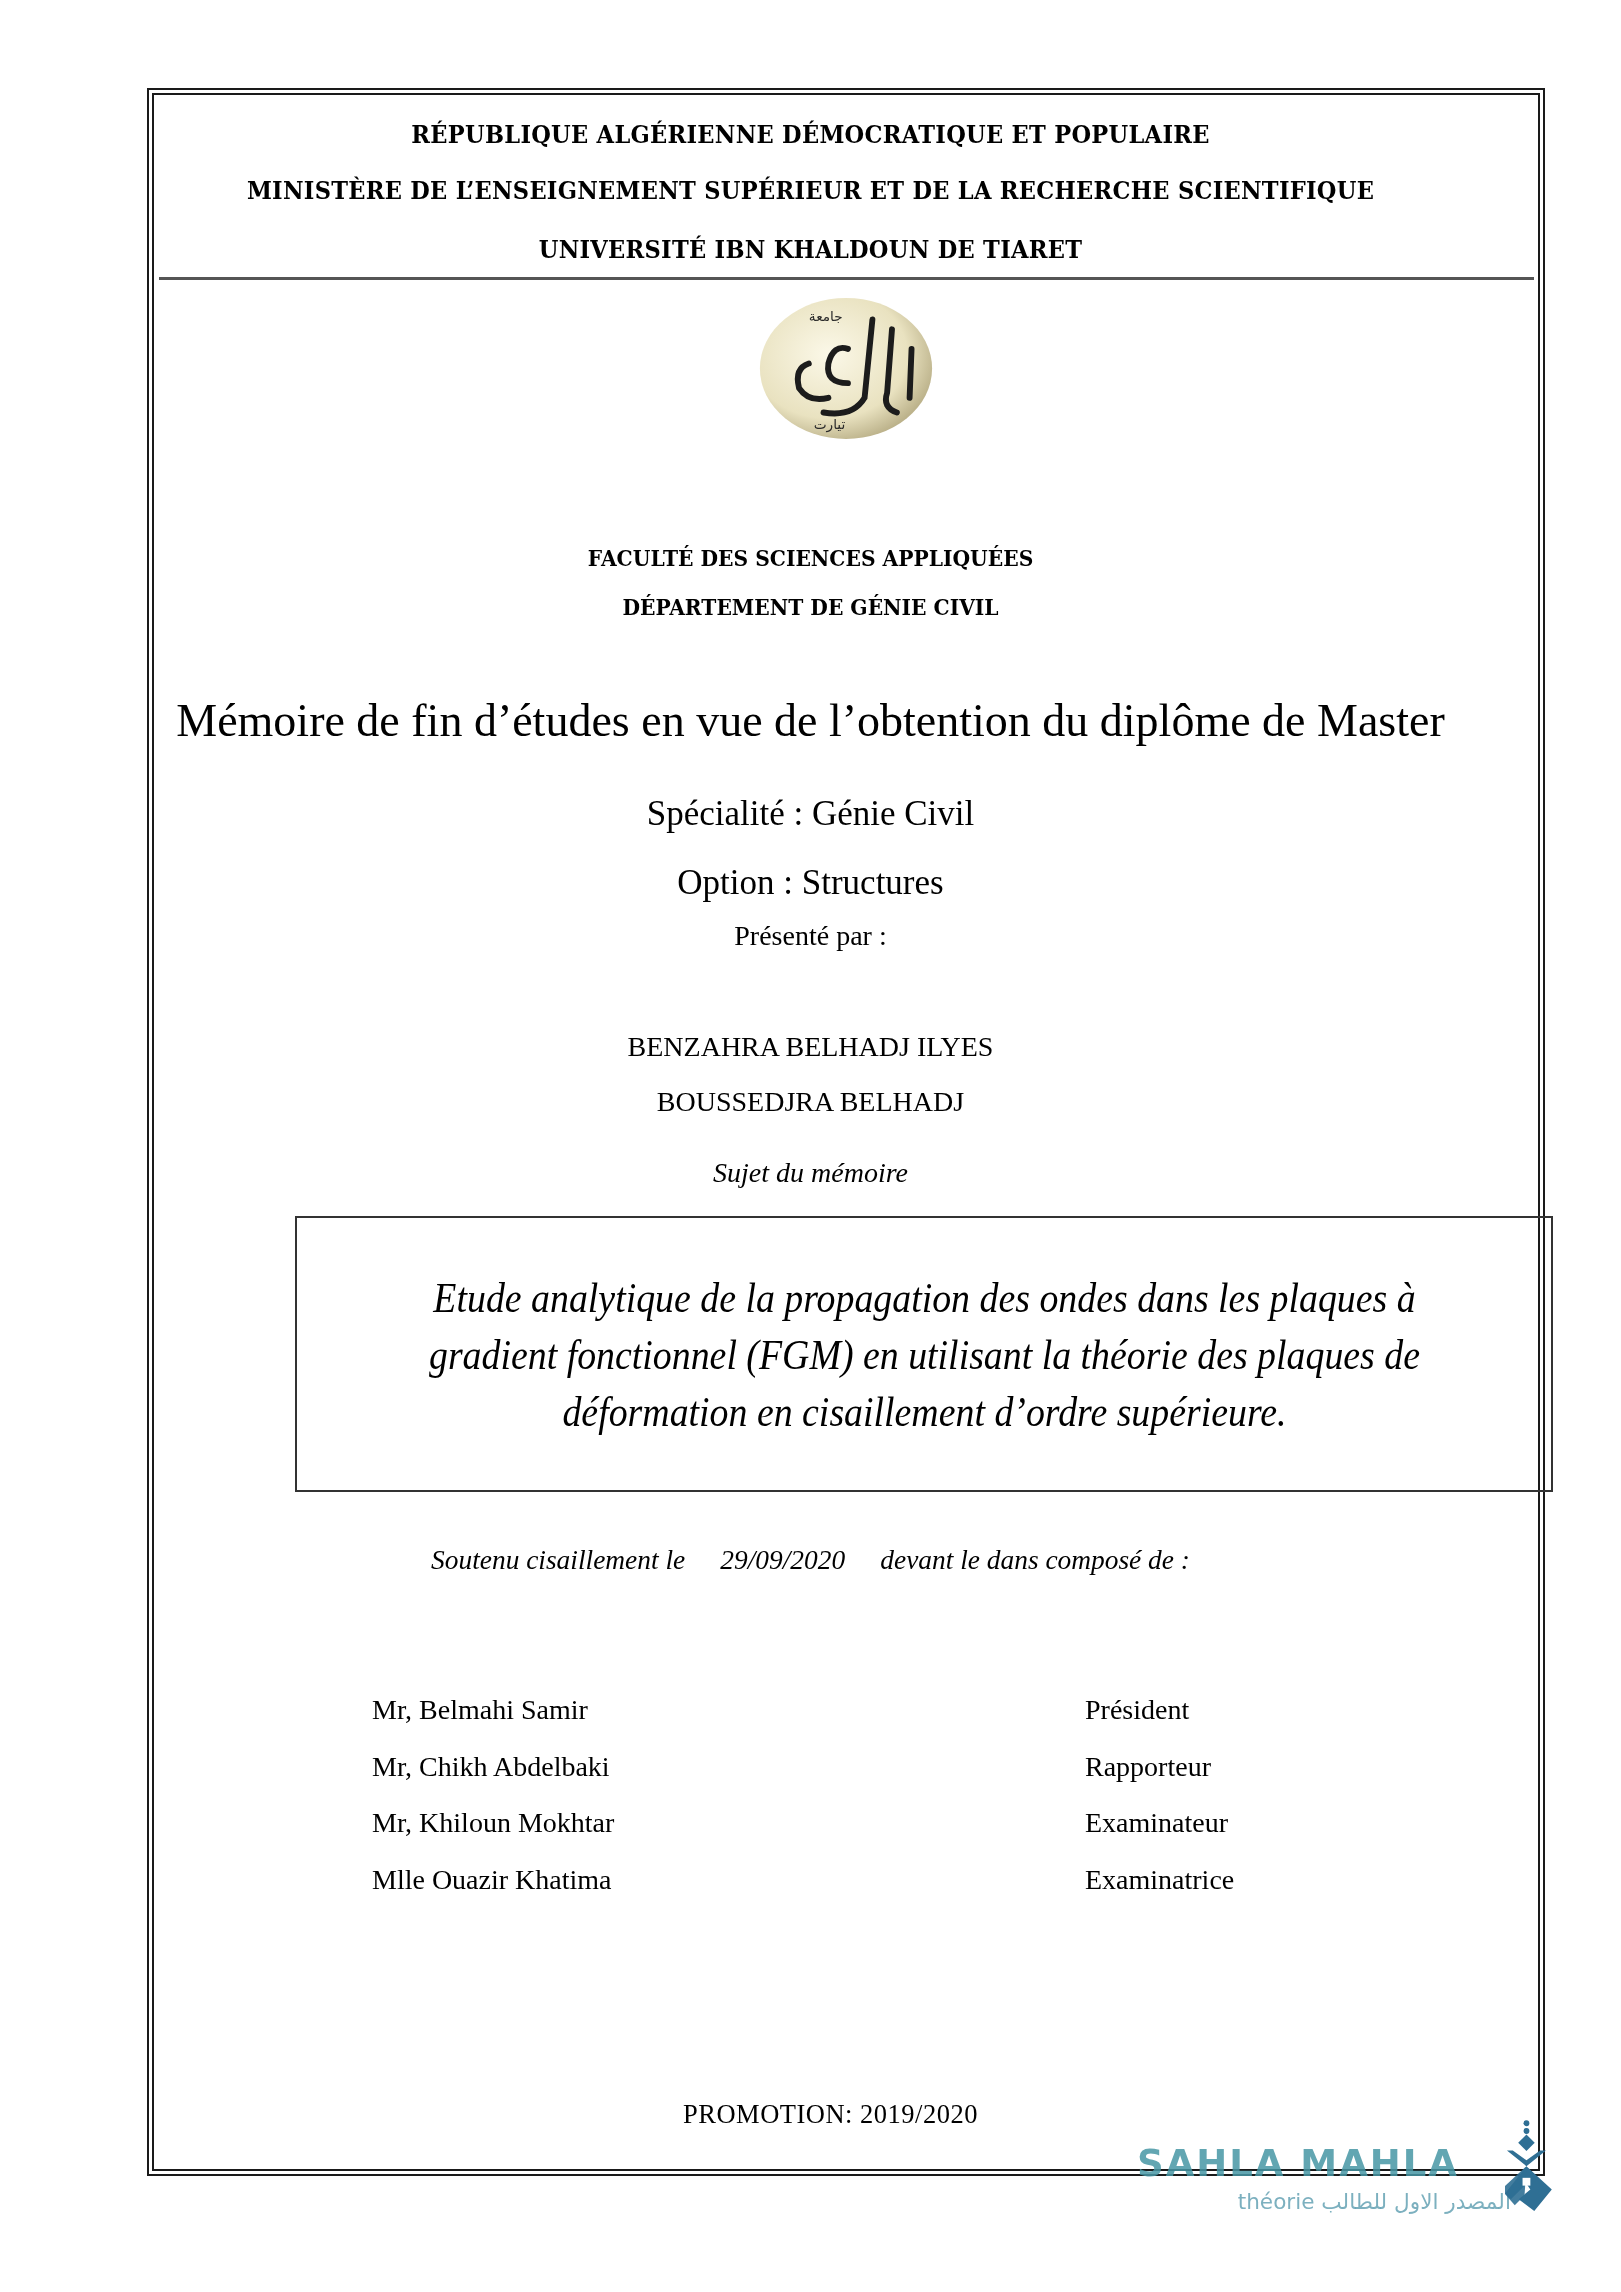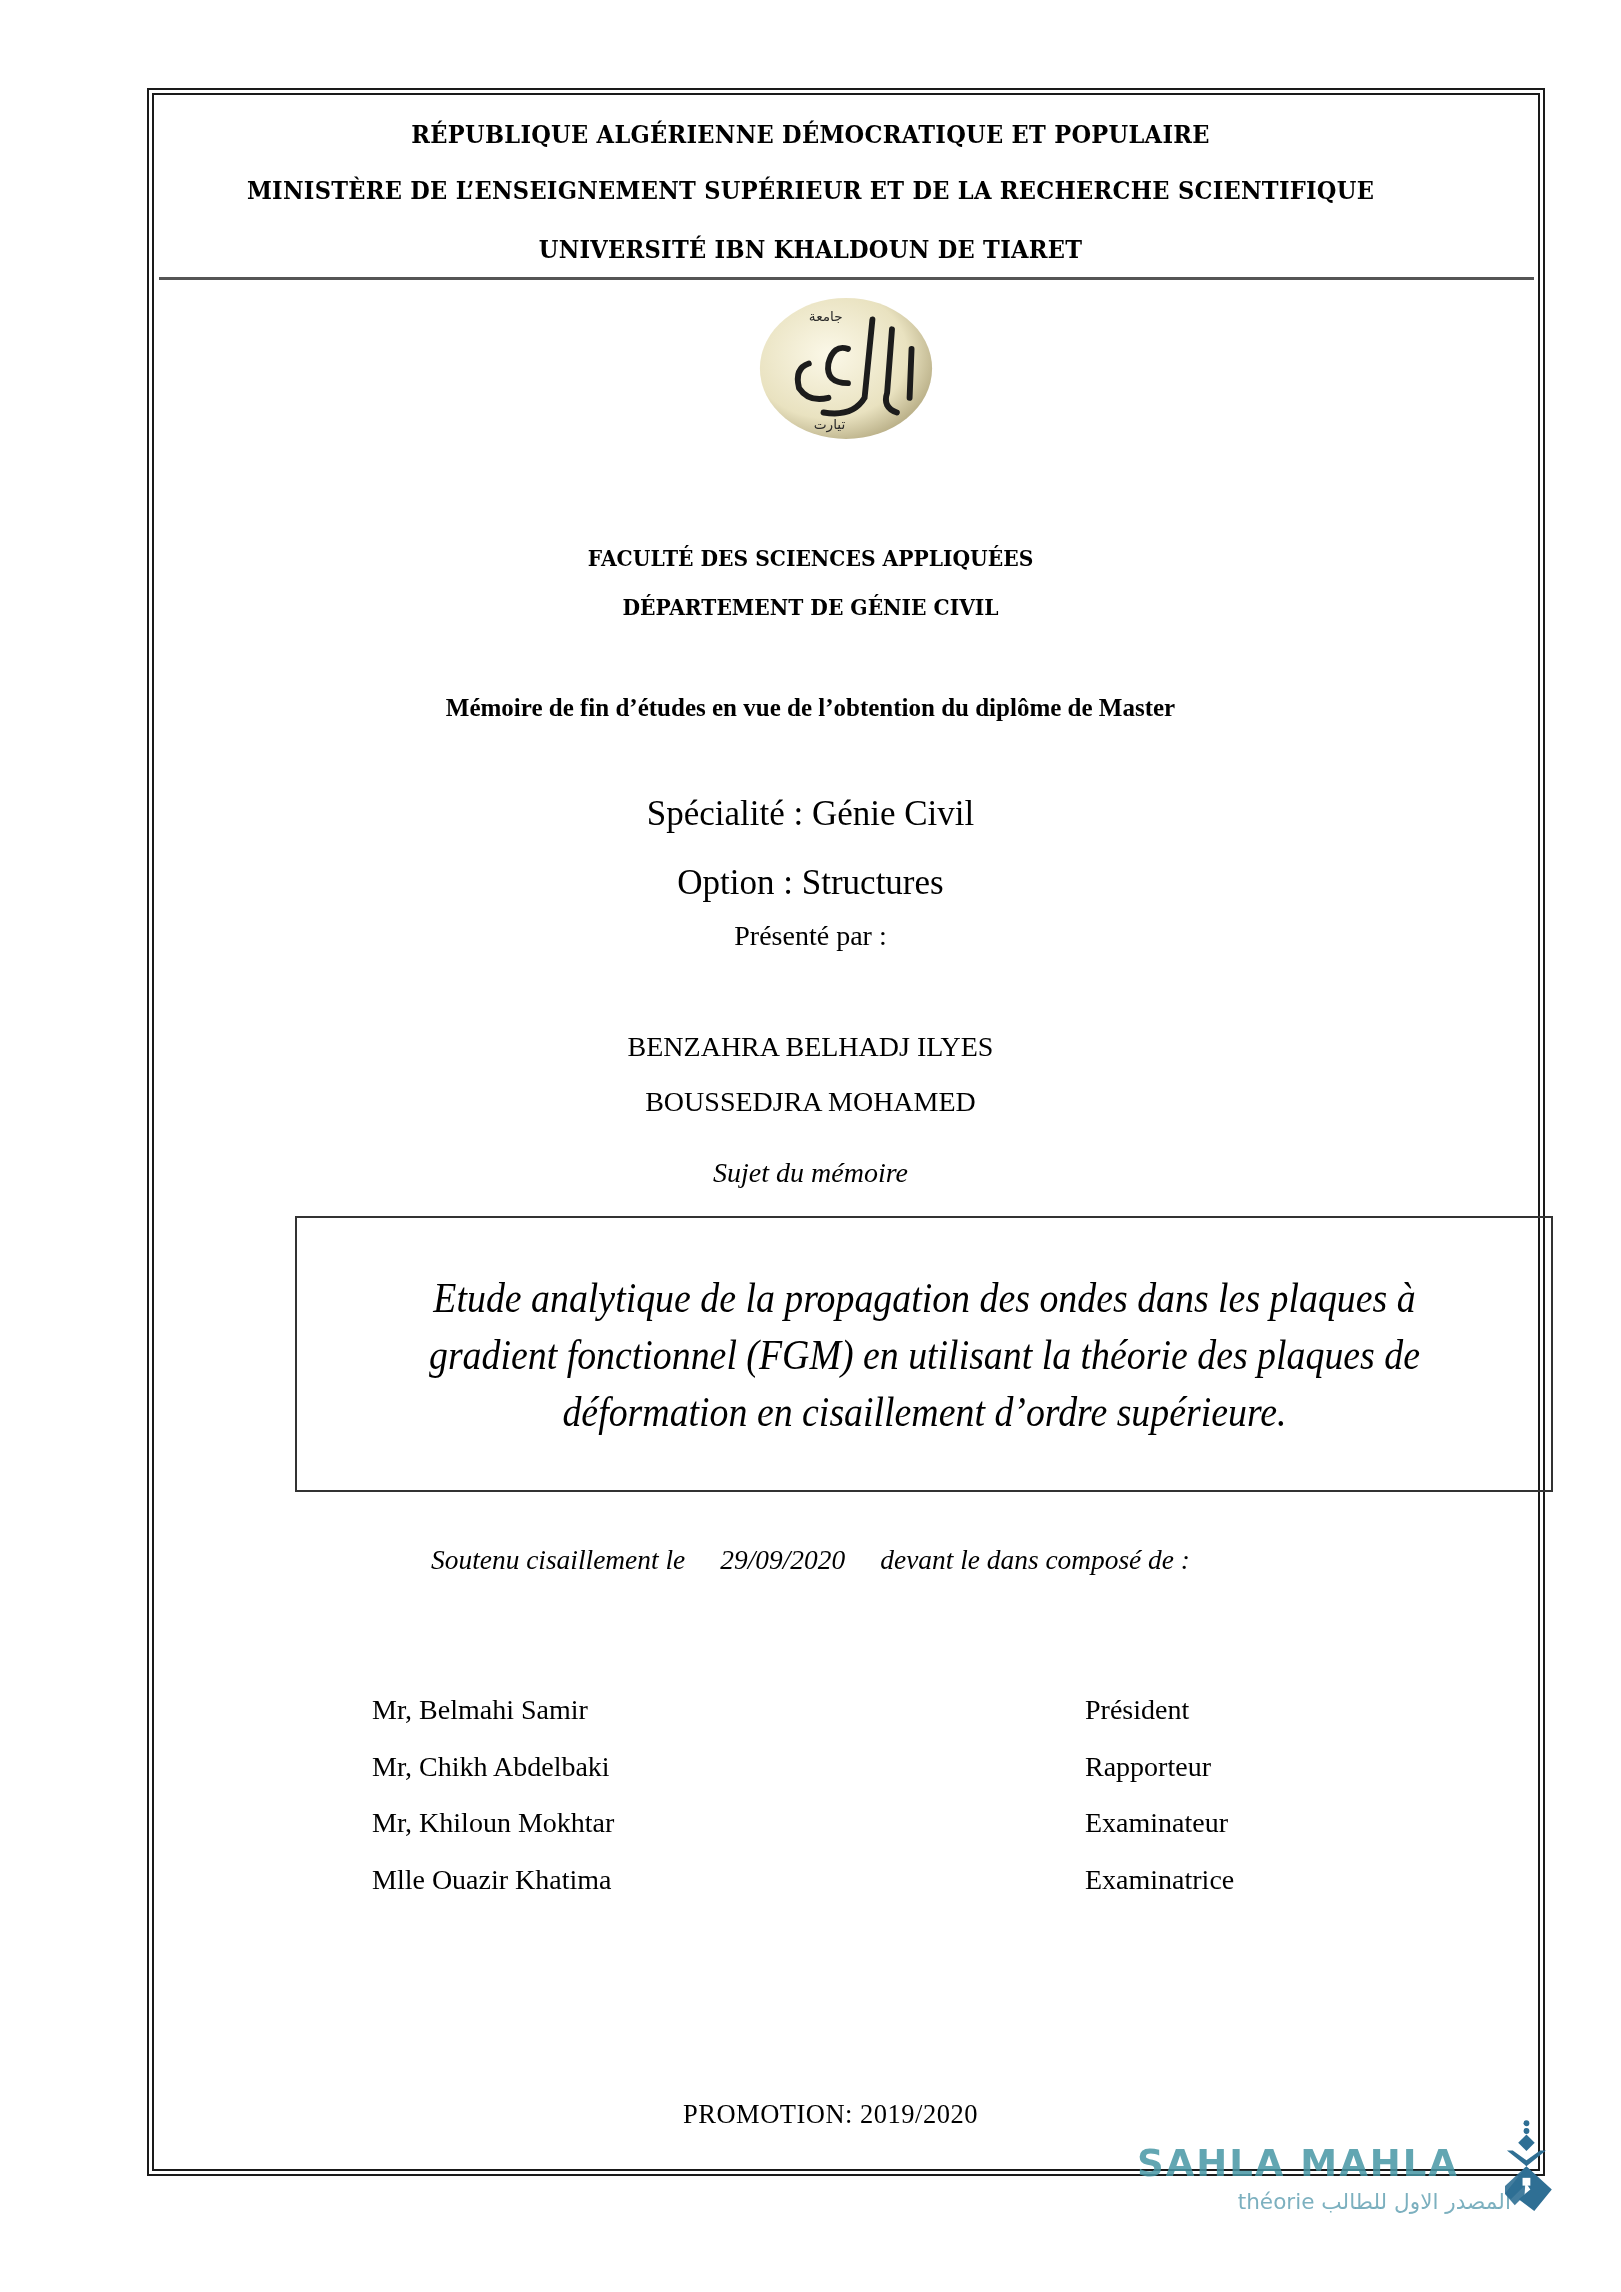--- a/index.html
+++ b/index.html
@@ -20,21 +20,21 @@
     font-family: "DejaVu Serif", "Liberation Serif", serif; font-weight: bold;
     font-size: 24.5px; letter-spacing: 0.3px; transform: scaleX(0.92);
   }
   .sep {
     position: absolute; left: 159px; top: 277px; width: 1375px; height: 2.9px; background: #555;
   }
   .logo {
     position: absolute; left: 755px; top: 290px; width: 182px; height: 153px;
   }
   .fac { font-family: "DejaVu Serif", serif; font-weight: bold; font-size: 22.5px; transform: scaleX(0.9); }
-  .memoire { font-weight: bold; font-size: 25px; }
+  .memoire { font-weight: normal; font-size: 46px; }
   .spec { font-size: 35px; }
   .pres { font-size: 28px; }
   .names { font-size: 28px; }
   .sujet { font-size: 28px; font-style: italic; }
   .title-box {
     position: absolute; left: 295px; top: 1216px; width: 1258px; height: 276px;
     border: 2px solid #333; box-sizing: border-box;
     display: flex; align-items: center; justify-content: center;
   }
   .title-text {
@@ -100,21 +100,21 @@
 <div class="abs fac" style="top:594px;">DÉPARTEMENT DE GÉNIE CIVIL</div>
 
 <div class="abs memoire" style="top:694px;">Mémoire de fin d’études en vue de l’obtention du diplôme de Master</div>
 
 <div class="abs spec" style="top:794px;">Spécialité : Génie Civil</div>
 <div class="abs spec" style="top:863px;">Option : Structures</div>
 
 <div class="abs pres" style="top:920px;">Présenté par :</div>
 
 <div class="abs names" style="top:1031px;">BENZAHRA BELHADJ ILYES</div>
-<div class="abs names" style="top:1086px;">BOUSSEDJRA MOHAMED</div>
+<div class="abs names" style="top:1086px;">BOUSSEDJRA BELHADJ</div>
 
 <div class="abs sujet" style="top:1157px;">Sujet du mémoire</div>
 
 <div class="title-box">
   <div class="title-text">Etude analytique de la propagation des ondes dans les plaques à gradient fonctionnel (FGM) en utilisant la théorie des plaques de déformation en cisaillement d’ordre supérieure.</div>
 </div>
 
 <div class="abs soutenu" style="top:1545px;">
   <span>Soutenu cisaillement le</span><span>29/09/2020</span><span>devant le dans composé de :</span>
 </div>

